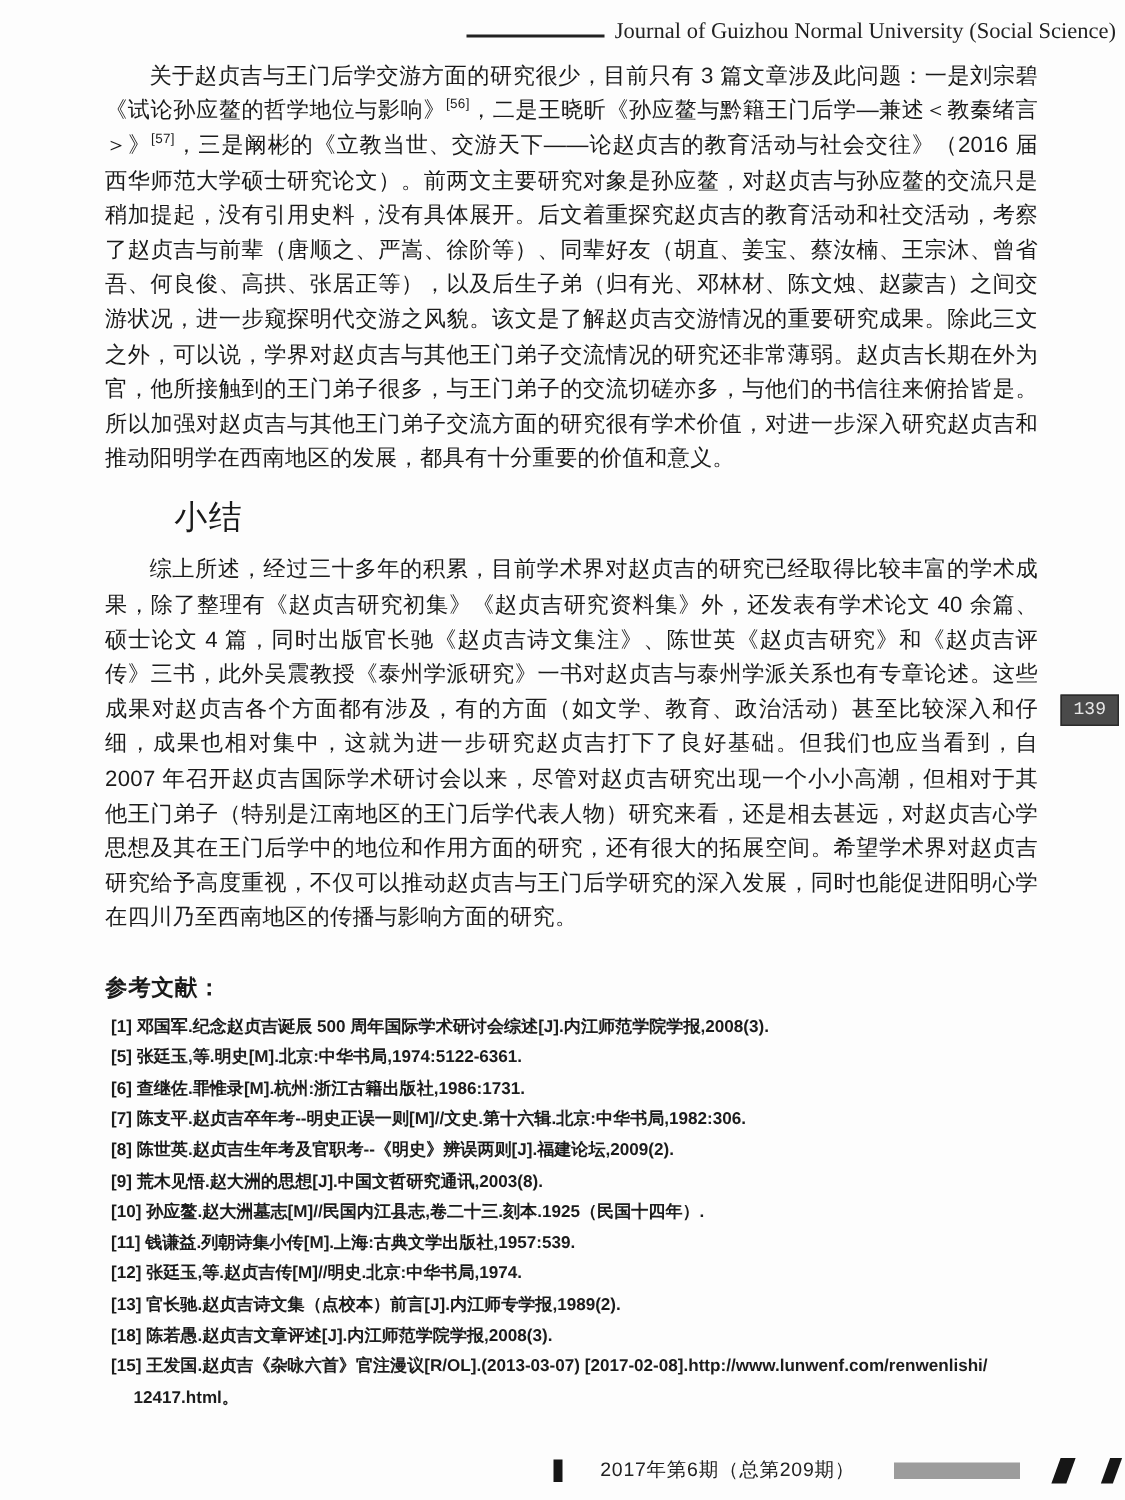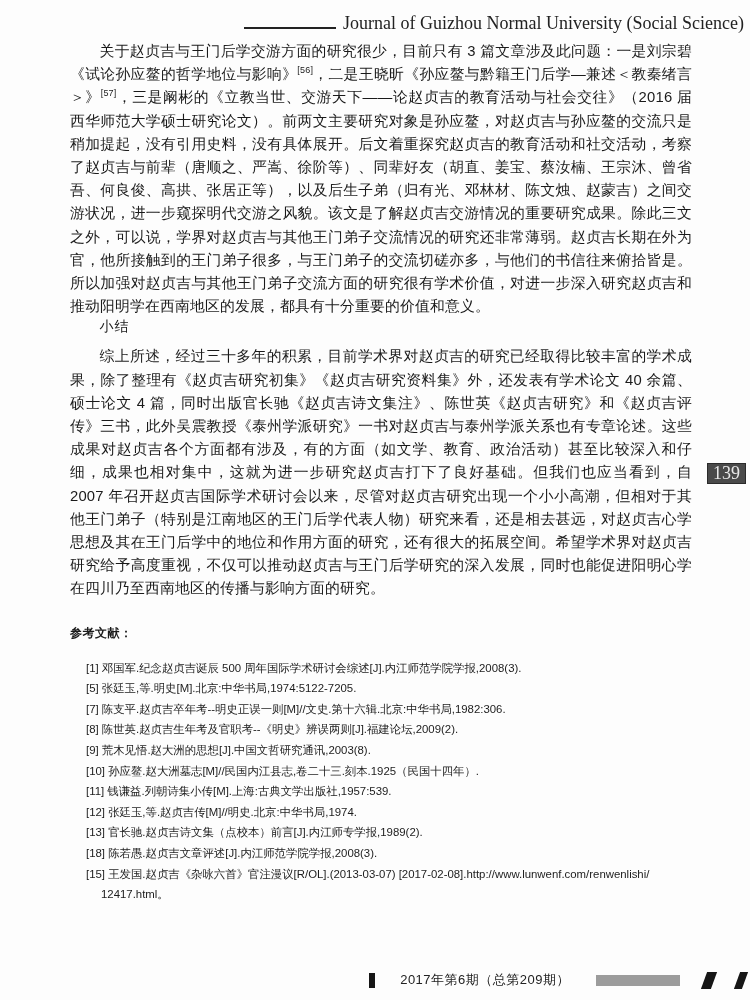--- a/index.html
+++ b/index.html
@@ -8,21 +8,21 @@
     background:#fdfdfd;
     position:relative;
     overflow:hidden;
     font-family:"Liberation Sans",sans-serif;
     color:#1a1a1a;
   }
   
   .page-header{
     position:absolute;top:13px;right:6px;
     font-family:"Liberation Serif",serif;
-    font-size:18px;color:#222;
+    font-size:15px;color:#222;
     white-space:nowrap;
   }
   .header-rule{
     display:inline-block;width:92px;height:2px;
     background:#222;vertical-align:baseline;
     margin-right:7px;
   }
   
   .content{
     position:absolute;left:70px;top:40px;width:622px;
@@ -34,50 +34,51 @@
     text-align:justify;
     text-indent:2em;
     letter-spacing:0.2px;
   }
   .para sup{
     font-size:9px;
     line-height:0;
     vertical-align:super;
   }
   .section-heading{
-    margin:0 0 9px 0;
-    font-size:14px;
+    margin:12px 0 9px 0;
+    font-size:22px;
     font-weight:normal;
     text-indent:2.1em;
     letter-spacing:1px;
   }
   .refs-heading{
     margin:24px 0 7px 0;
-    font-size:12px;
+    font-size:15px;
     font-weight:bold;
     letter-spacing:0.5px;
   }
   .refs{
-    list-style:none;margin:16px;padding:0;
+    list-style:none;margin:4px;padding:0;
     font-size:11.4px;
     line-height:20.6px;
     color:#1c1c1c;
+    font-weight:bold;
   }
   .refs li{margin:0;}
   .refs li.wrap-line{padding-left:15px;}
   
   .page-num{
     position:absolute;right:4px;top:463px;
     width:39px;height:21px;
     background:#4a4a4a;
     border:1px solid #2b2b2b;
     box-sizing:border-box;
     color:#e8e8e8;
-    font-family:Liberation Serif, serif;
-    font-size:18px;
+    font-family:Liberation Mono, monospace;
+    font-size:12px;
     text-align:center;
     line-height:19px;
   }
   
   .footer{
     position:absolute;right:5px;bottom:11px;
     display:flex;align-items:center;
     white-space:nowrap;
     gap:20px;
   }
@@ -109,21 +110,22 @@
   <p class="para"><span>关于赵贞吉与王门后学交游方面的研究很少，目前只有 3 篇文章涉及此问题：一是刘宗碧《试论孙应鳌的哲学地位与影响》</span><sup>[56]</sup><span>，二是王晓昕《孙应鳌与黔籍王门后学—兼述＜教秦绪言＞》</span><sup>[57]</sup><span>，三是阚彬的《立教当世、交游天下——论赵贞吉的教育活动与社会交往》（2016 届西华师范大学硕士研究论文）。前两文主要研究对象是孙应鳌，对赵贞吉与孙应鳌的交流只是稍加提起，没有引用史料，没有具体展开。后文着重探究赵贞吉的教育活动和社交活动，考察了赵贞吉与前辈（唐顺之、严嵩、徐阶等）、同辈好友（胡直、姜宝、蔡汝楠、王宗沐、曾省吾、何良俊、高拱、张居正等），以及后生子弟（归有光、邓林材、陈文烛、赵蒙吉）之间交游状况，进一步窥探明代交游之风貌。该文是了解赵贞吉交游情况的重要研究成果。除此三文之外，可以说，学界对赵贞吉与其他王门弟子交流情况的研究还非常薄弱。赵贞吉长期在外为官，他所接触到的王门弟子很多，与王门弟子的交流切磋亦多，与他们的书信往来俯拾皆是。所以加强对赵贞吉与其他王门弟子交流方面的研究很有学术价值，对进一步深入研究赵贞吉和推动阳明学在西南地区的发展，都具有十分重要的价值和意义。</span></p>
 
   <h2 class="section-heading">小结</h2>
 
   <p class="para">综上所述，经过三十多年的积累，目前学术界对赵贞吉的研究已经取得比较丰富的学术成果，除了整理有《赵贞吉研究初集》《赵贞吉研究资料集》外，还发表有学术论文 40 余篇、硕士论文 4 篇，同时出版官长驰《赵贞吉诗文集注》、陈世英《赵贞吉研究》和《赵贞吉评传》三书，此外吴震教授《泰州学派研究》一书对赵贞吉与泰州学派关系也有专章论述。这些成果对赵贞吉各个方面都有涉及，有的方面（如文学、教育、政治活动）甚至比较深入和仔细，成果也相对集中，这就为进一步研究赵贞吉打下了良好基础。但我们也应当看到，自 2007 年召开赵贞吉国际学术研讨会以来，尽管对赵贞吉研究出现一个小小高潮，但相对于其他王门弟子（特别是江南地区的王门后学代表人物）研究来看，还是相去甚远，对赵贞吉心学思想及其在王门后学中的地位和作用方面的研究，还有很大的拓展空间。希望学术界对赵贞吉研究给予高度重视，不仅可以推动赵贞吉与王门后学研究的深入发展，同时也能促进阳明心学在四川乃至西南地区的传播与影响方面的研究。</p>
 
   <div class="refs-heading">参考文献：</div>
 
   <ul class="refs">
     <li>[1] 邓国军.纪念赵贞吉诞辰 500 周年国际学术研讨会综述[J].内江师范学院学报,2008(3).</li>
-    <li>[5] 张廷玉,等.明史[M].北京:中华书局,1974:5122-7205.</li>
+    <li>[5] 张廷玉,等.明史[M].北京:中华书局,1974:5122-6361.</li>
+    <li>[6] 查继佐.罪惟录[M].杭州:浙江古籍出版社,1986:1731.</li>
     <li>[7] 陈支平.赵贞吉卒年考--明史正误一则[M]//文史.第十六辑.北京:中华书局,1982:306.</li>
     <li>[8] 陈世英.赵贞吉生年考及官职考--《明史》辨误两则[J].福建论坛,2009(2).</li>
     <li>[9] 荒木见悟.赵大洲的思想[J].中国文哲研究通讯,2003(8).</li>
     <li>[10] 孙应鳌.赵大洲墓志[M]//民国内江县志,卷二十三.刻本.1925（民国十四年）.</li>
     <li>[11] 钱谦益.列朝诗集小传[M].上海:古典文学出版社,1957:539.</li>
     <li>[12] 张廷玉,等.赵贞吉传[M]//明史.北京:中华书局,1974.</li>
     <li>[13] 官长驰.赵贞吉诗文集（点校本）前言[J].内江师专学报,1989(2).</li>
     <li>[18] 陈若愚.赵贞吉文章评述[J].内江师范学院学报,2008(3).</li>
     <li>[15] 王发国.赵贞吉《杂咏六首》官注漫议[R/OL].(2013-03-07) [2017-02-08].http://www.lunwenf.com/renwenlishi/</li>
     <li class="wrap-line">12417.html。</li>

